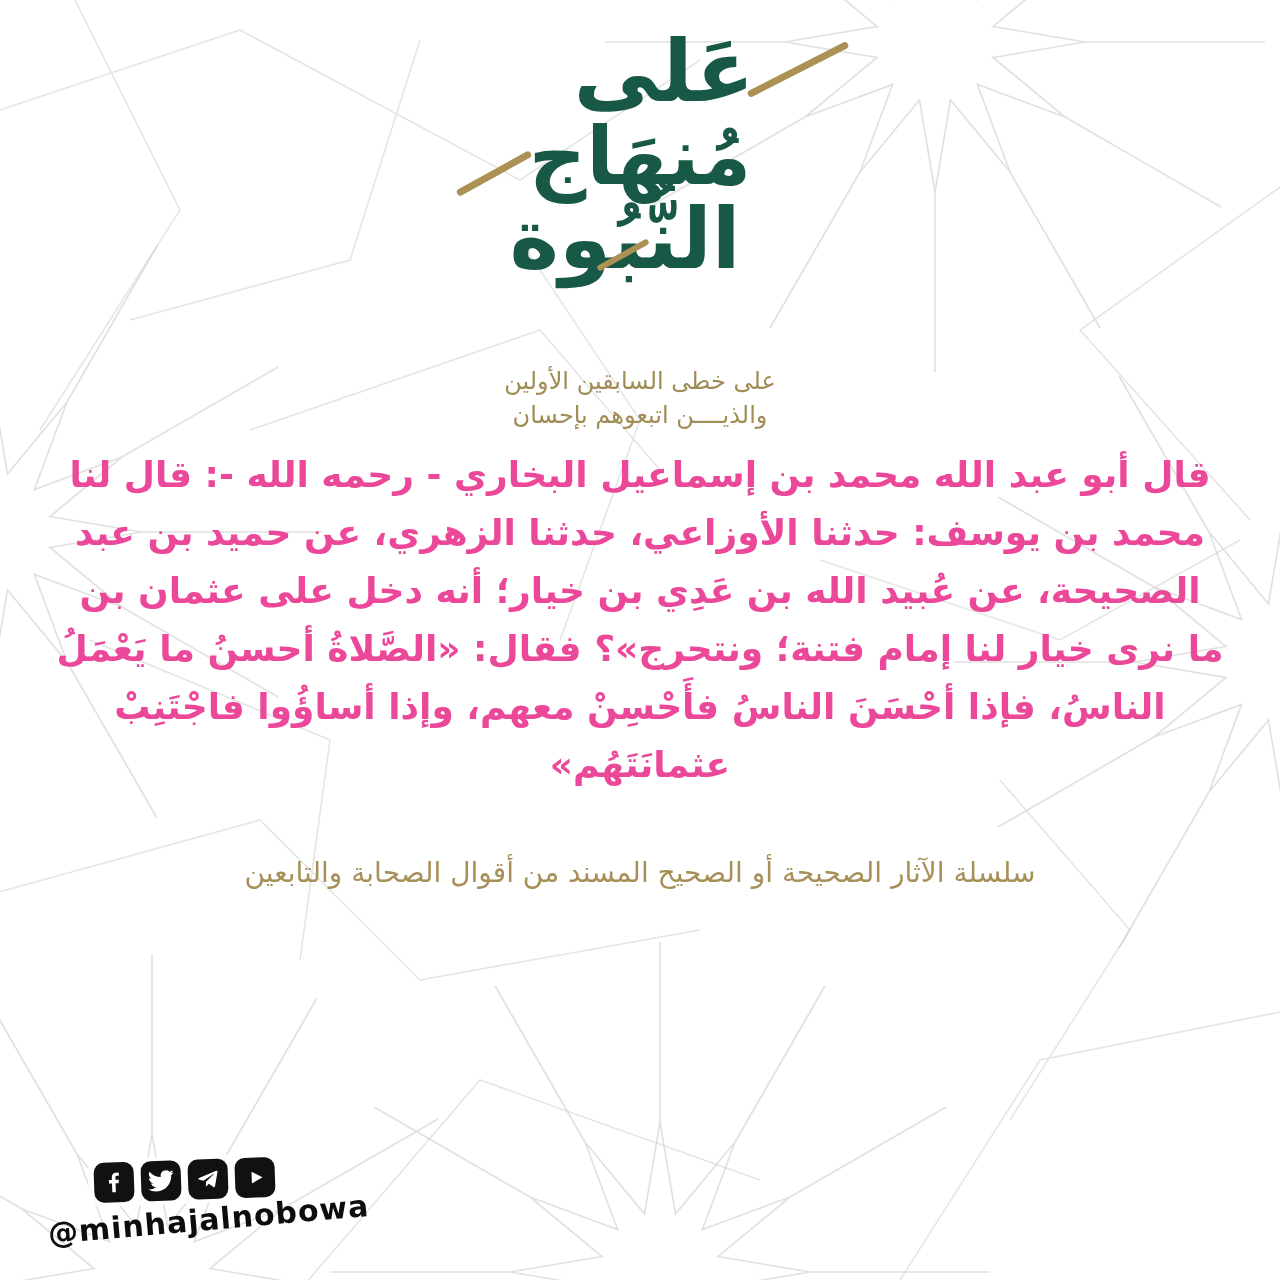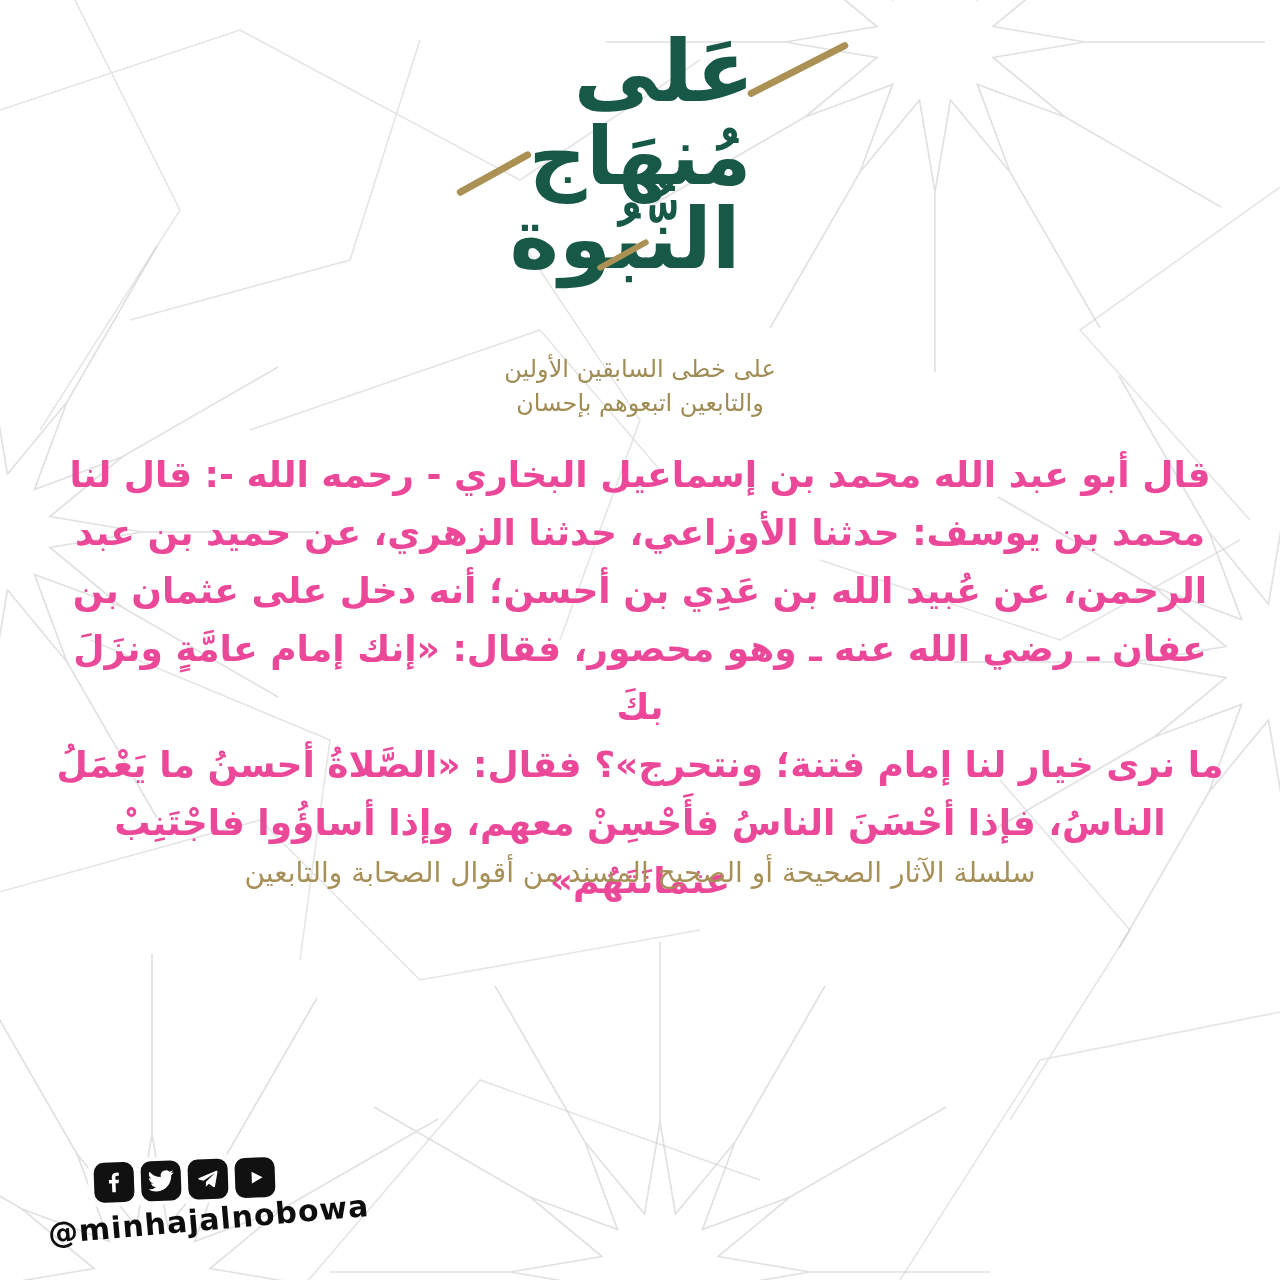--- a/index.html
+++ b/index.html
@@ -22,21 +22,21 @@
   .logo-line.l1{font-size:86px;padding-left:48px;}
   .logo-line.l2{font-size:80px;}
   .logo-line.l3{font-size:84px;padding-right:30px;}
   .flourish{
     position:absolute;height:7px;background:#ab9254;border-radius:4px;z-index:3;
   }
   .flourish.f1{left:742px;top:66px;width:112px;transform:rotate(-27deg);}
   .flourish.f2{left:452px;top:170px;width:84px;transform:rotate(-29deg);}
   .flourish.f3{left:594px;top:252px;width:58px;transform:rotate(-29deg);height:6px;}
   .tagline{
-    position:absolute;top:352px;left:0;right:0;text-align:center;
+    position:absolute;top:364px;left:0;right:0;text-align:center;
     direction:rtl;color:#a08c55;z-index:2;
     font-size:24px;line-height:34px;font-weight:500;
   }
   
   .hadith{
     position:absolute;top:446px;left:55px;right:55px;z-index:2;
     direction:rtl;text-align:center;color:#ec4899;
     font-weight:bold;font-size:36px;line-height:58px;
   }
   
@@ -111,28 +111,27 @@
   <div class="logo-line l1">عَلى</div>
   <div class="logo-line l2">مُنهَاج</div>
   <div class="logo-line l3">النُّبُوة</div>
 </div>
 <div class="flourish f1"></div>
 <div class="flourish f2"></div>
 <div class="flourish f3"></div>
 
 <div class="tagline">
   <div>على خطى السابقين الأولين</div>
-  <div>والتابعين اتبعوهم بإحسان</div>
+  <div>والذيــــن اتبعوهم بإحسان</div>
 </div>
 
 <div class="hadith">
   <div>قال أبو عبد الله محمد بن إسماعيل البخاري - رحمه الله -: قال لنا</div>
   <div>محمد بن يوسف: حدثنا الأوزاعي، حدثنا الزهري، عن حميد بن عبد</div>
-  <div>الرحمن، عن عُبيد الله بن عَدِي بن أحسن؛ أنه دخل على عثمان بن</div>
-  <div>عفان ـ رضي الله عنه ـ وهو محصور، فقال: «إنك إمام عامَّةٍ ونزَلَ بكَ</div>
+  <div>الصحيحة، عن عُبيد الله بن عَدِي بن خيار؛ أنه دخل على عثمان بن</div>
   <div>ما نرى خيار لنا إمام فتنة؛ ونتحرج»؟ فقال: «الصَّلاةُ أحسنُ ما يَعْمَلُ</div>
   <div>الناسُ، فإذا أحْسَنَ الناسُ فأَحْسِنْ معهم، وإذا أساؤُوا فاجْتَنِبْ عثمانَتَهُم»</div>
 </div>
 
 <div class="citation">سلسلة الآثار الصحيحة أو الصحيح المسند من أقوال الصحابة والتابعين</div>
 
 <div class="social-row">
   <div class="social-icon">
     <svg viewBox="0 0 24 24">
         <path d="M13.4 21v-8.2h2.77l.41-3.21H13.4V7.55c0-.93.26-1.56 1.59-1.56h1.68V3.13A22 22 0 0 0 14.2 3c-2.44 0-4.12 1.49-4.12 4.23v2.36H7.33v3.21h2.75V21h3.32z"></path>

